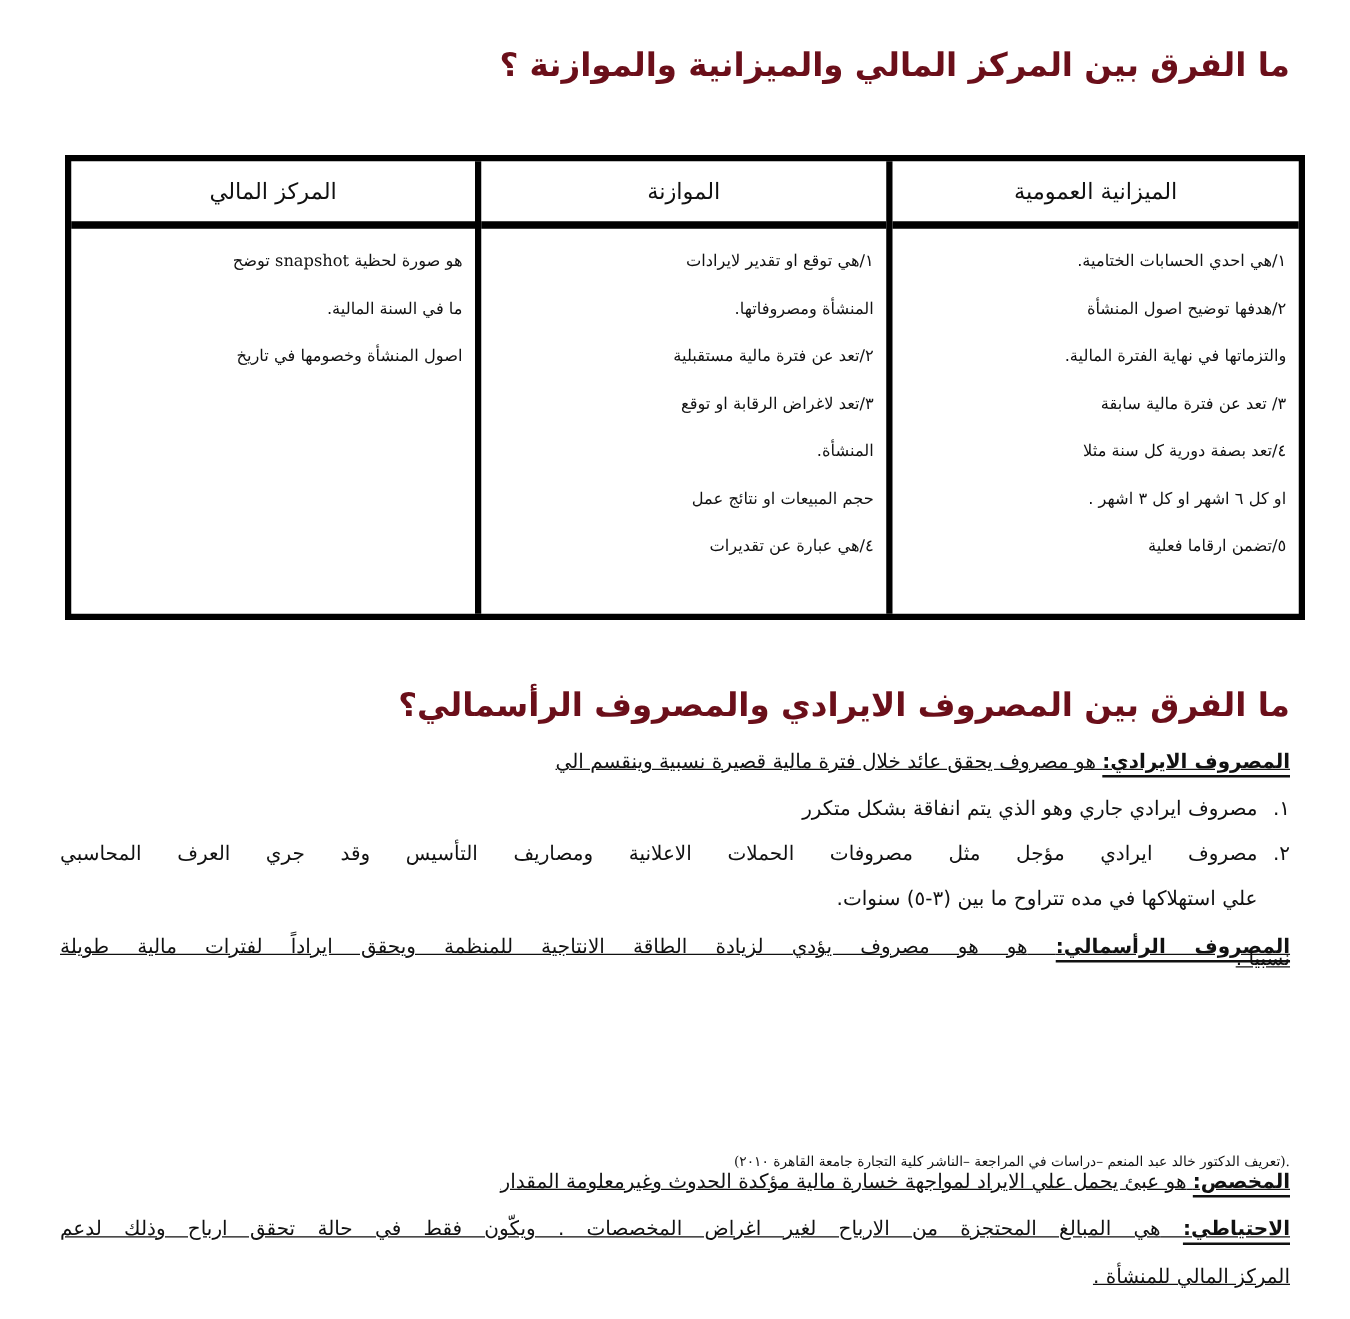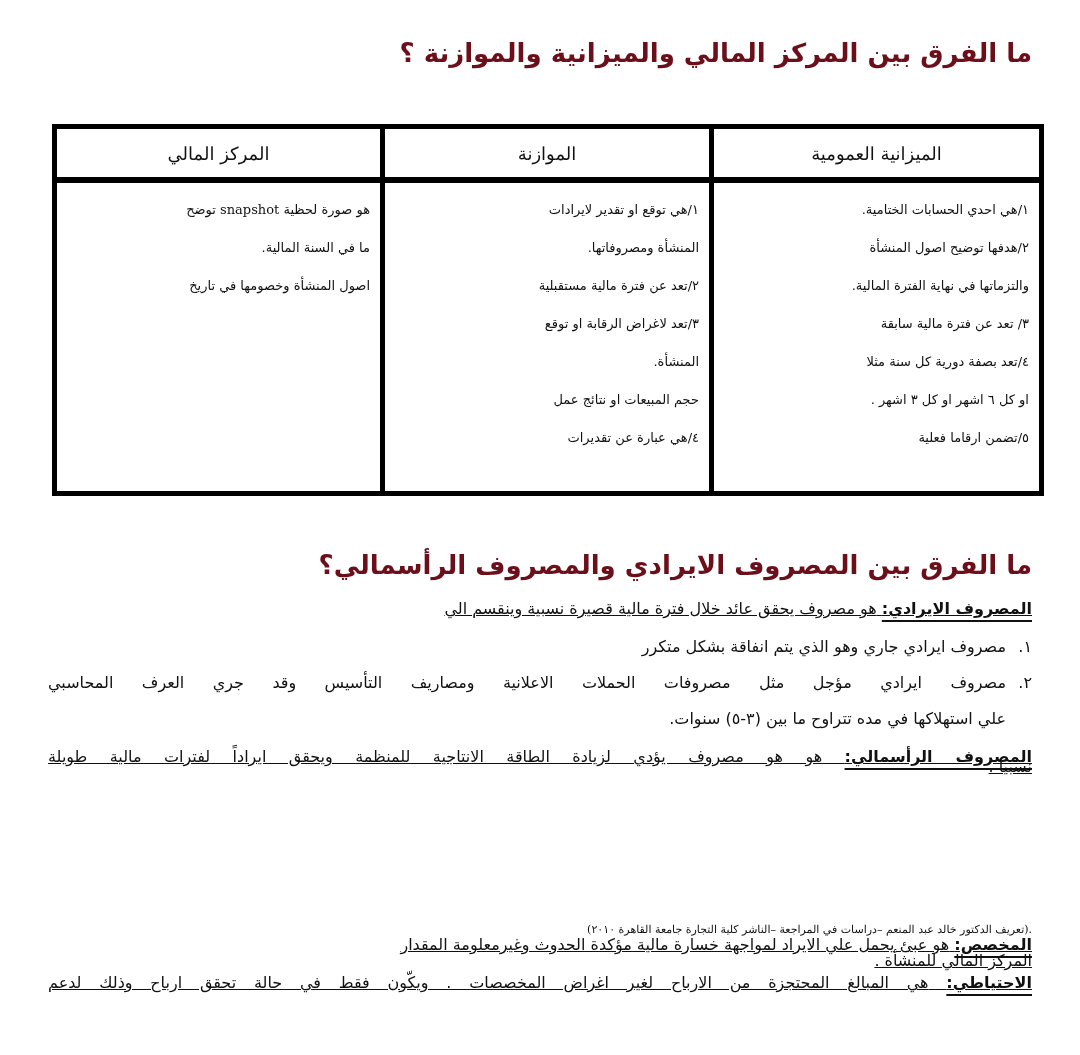--- a/index.html
+++ b/index.html
@@ -202,15 +202,15 @@
 
   <div class="para" style="top:930px;">
     <span class="term">المخصص:</span>
     <span>هو عبئ يحمل علي الايراد لمواجهة خسارة مالية مؤكدة الحدوث وغيرمعلومة المقدار</span>
   </div>
 
   <div class="para wide" style="top:968px;">
     <span class="term">الاحتياطي:</span>
     <span>هي المبالغ المحتجزة من الارباح لغير اغراض المخصصات . ويكّون فقط في حالة تحقق ارباح وذلك لدعم</span>
   </div>
-  <div class="para" style="top:946px;">المركز المالي للمنشأة .</div>
+  <div class="para" style="top:1006px;">المركز المالي للمنشأة .</div>
 
 </div>
 
 </body></html>

